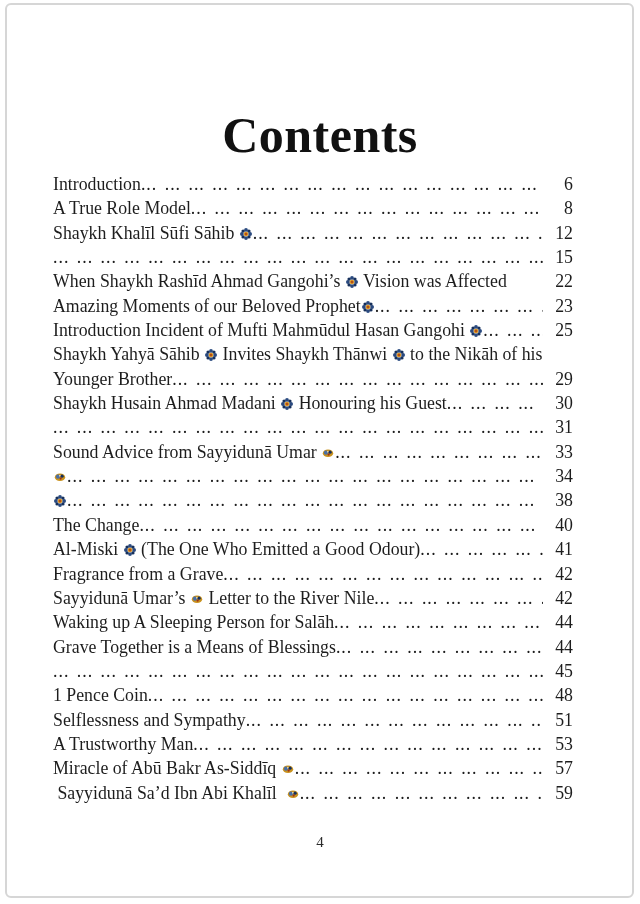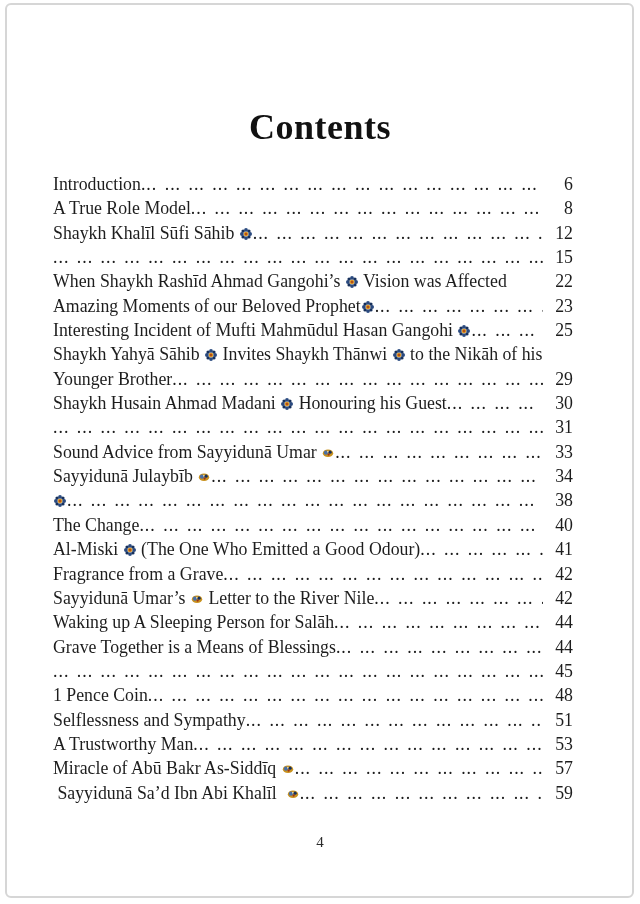--- a/index.html
+++ b/index.html
@@ -14,21 +14,21 @@
     left: 5px; top: 3px; right: 6px; bottom: 6px;
     border: 2px solid #d6d6d6;
     border-radius: 6px;
     background: #ffffff;
   }
   .title {
     position: absolute;
     top: 106px; left: 0; width: 640px;
     margin: 0;
     text-align: center;
-    font-size: 36px;
+    font-size: 50px;
     font-weight: bold;
     letter-spacing: 0.5px;
     color: #111111;
   }
   .toc {
     position: absolute;
     left: 53px; top: 172px;
     width: 520px;
     font-size: 17.8px;
     color: #1d1d1d;
@@ -135,21 +135,21 @@
             <circle cx="8.9" cy="3.1" r="1.7" fill="#16305c"></circle>
             <circle cx="3.1" cy="8.9" r="1.7" fill="#16305c"></circle>
             <circle cx="8.9" cy="8.9" r="1.7" fill="#16305c"></circle>
             <circle cx="6" cy="6" r="2.3" fill="#d89020"></circle>
             <circle cx="6" cy="6" r="0.9" fill="#a03018"></circle>
           </svg></span></span>
     <span class="leader">... ... ... ... ... ... ... ... ... ... ... ... ... ... ... ... ... ... ... ... ... ... ... ... ... ... ... ... ... ... ... ... ... ... ... ... ... ... ... ... ... ... ... ... ... ... ... ... ... ... ... ... ... ... ... ... ... ... ... ... </span>
     <span class="num">23</span>
   </div>
     <div class="row">
-    <span class="t"><span>Interesting Incident of Mufti Mahmūdul Hasan Gangohi </span><span class="orn"><svg viewBox="0 0 12 12" xmlns="http://www.w3.org/2000/svg">
+    <span class="t"><span>Introduction Incident of Mufti Mahmūdul Hasan Gangohi </span><span class="orn"><svg viewBox="0 0 12 12" xmlns="http://www.w3.org/2000/svg">
             <circle cx="6" cy="1.9" r="1.9" fill="#2a4a80"></circle>
             <circle cx="6" cy="10.1" r="1.9" fill="#2a4a80"></circle>
             <circle cx="1.9" cy="6" r="1.9" fill="#2a4a80"></circle>
             <circle cx="10.1" cy="6" r="1.9" fill="#2a4a80"></circle>
             <circle cx="3.1" cy="3.1" r="1.7" fill="#16305c"></circle>
             <circle cx="8.9" cy="3.1" r="1.7" fill="#16305c"></circle>
             <circle cx="3.1" cy="8.9" r="1.7" fill="#16305c"></circle>
             <circle cx="8.9" cy="8.9" r="1.7" fill="#16305c"></circle>
             <circle cx="6" cy="6" r="2.3" fill="#d89020"></circle>
             <circle cx="6" cy="6" r="0.9" fill="#a03018"></circle>
@@ -214,21 +214,21 @@
             <ellipse cx="6.5" cy="5.8" rx="5.6" ry="4.1" fill="#c9921e"></ellipse>
             <circle cx="4.3" cy="5.2" r="2.3" fill="#4a6fa5"></circle>
             <circle cx="8.7" cy="4.6" r="1.8" fill="#16305c"></circle>
             <circle cx="7.2" cy="7.2" r="1.2" fill="#a03018"></circle>
             <circle cx="6.3" cy="4.2" r="0.9" fill="#f3e2b0"></circle>
           </svg></span></span>
     <span class="leader">... ... ... ... ... ... ... ... ... ... ... ... ... ... ... ... ... ... ... ... ... ... ... ... ... ... ... ... ... ... ... ... ... ... ... ... ... ... ... ... ... ... ... ... ... ... ... ... ... ... ... ... ... ... ... ... ... ... ... ... </span>
     <span class="num">33</span>
   </div>
     <div class="row">
-    <span class="t"><span>Sayyidunā Julaybīb </span><span class="orn"><svg viewBox="0 0 13 11" xmlns="http://www.w3.org/2000/svg">
+    <span class="t"><span class="orn"><svg viewBox="0 0 13 11" xmlns="http://www.w3.org/2000/svg">
             <ellipse cx="6.5" cy="5.8" rx="5.6" ry="4.1" fill="#c9921e"></ellipse>
             <circle cx="4.3" cy="5.2" r="2.3" fill="#4a6fa5"></circle>
             <circle cx="8.7" cy="4.6" r="1.8" fill="#16305c"></circle>
             <circle cx="7.2" cy="7.2" r="1.2" fill="#a03018"></circle>
             <circle cx="6.3" cy="4.2" r="0.9" fill="#f3e2b0"></circle>
           </svg></span></span>
     <span class="leader">... ... ... ... ... ... ... ... ... ... ... ... ... ... ... ... ... ... ... ... ... ... ... ... ... ... ... ... ... ... ... ... ... ... ... ... ... ... ... ... ... ... ... ... ... ... ... ... ... ... ... ... ... ... ... ... ... ... ... ... </span>
     <span class="num">34</span>
   </div>
     <div class="row">

